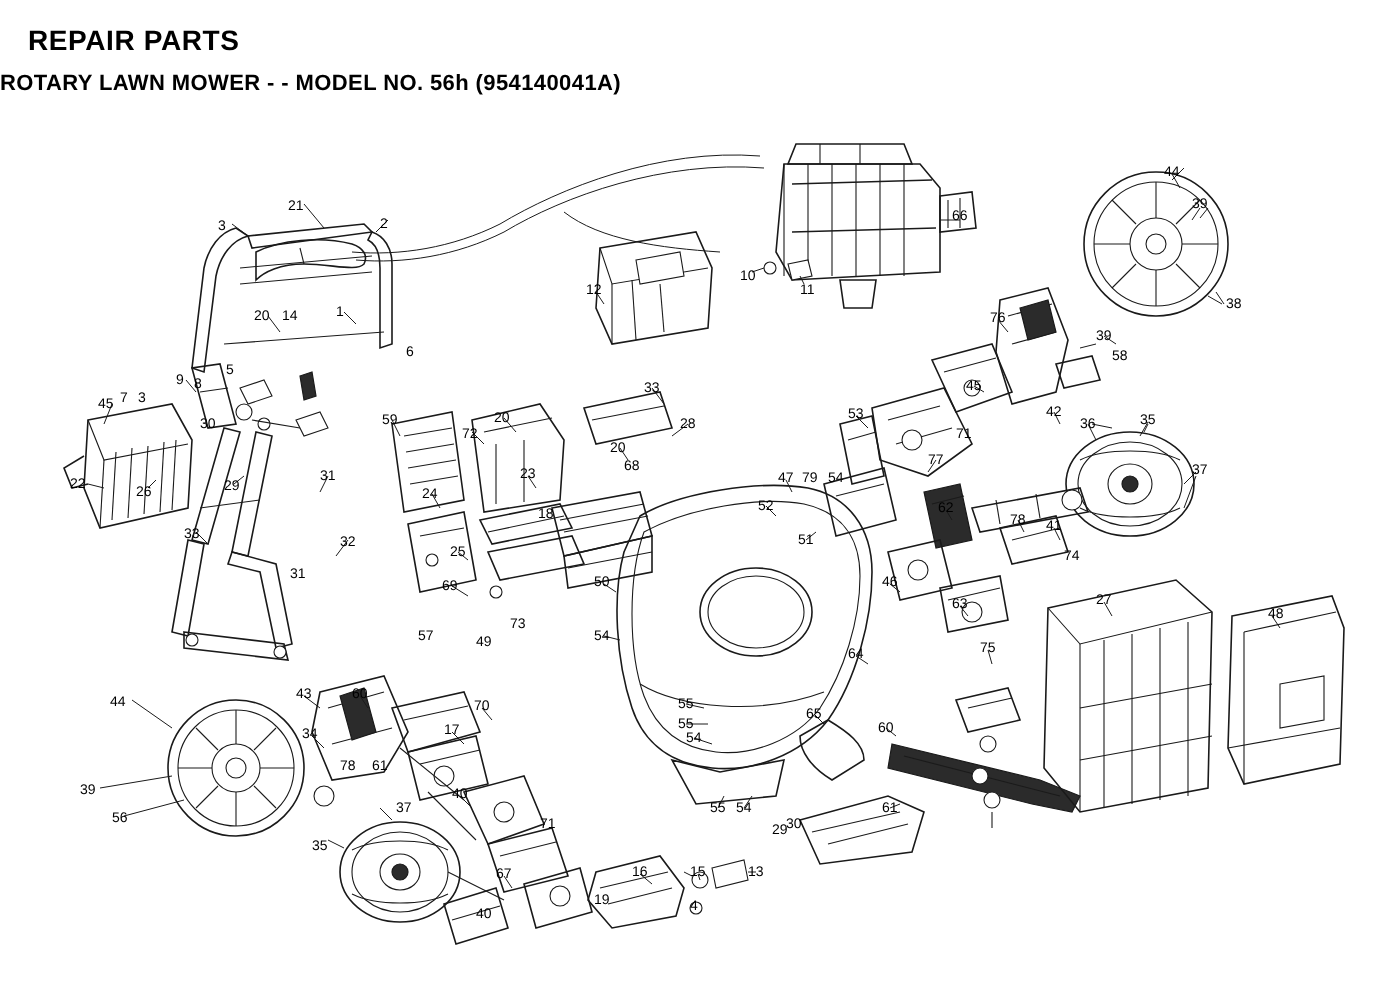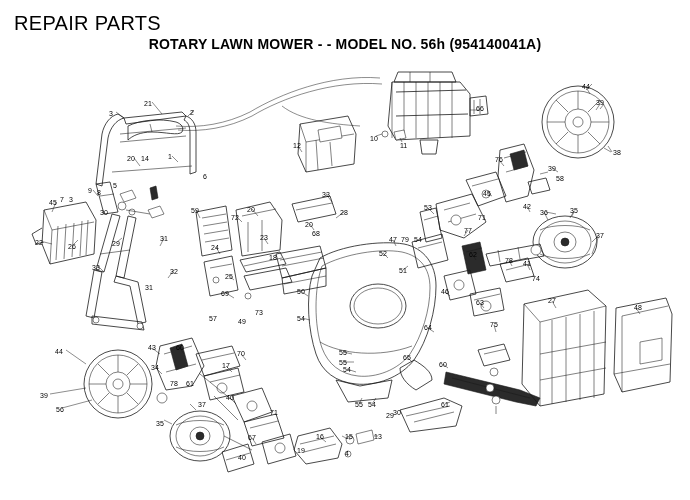--- a/index.html
+++ b/index.html
@@ -18,31 +18,31 @@
   #page {
     position: relative;
     width: 690px;
     height: 500px;
     background: #ffffff;
   }
   #header-title {
     position: absolute;
     left: 14px;
     top: 12px;
-    font-size: 20px;
-    font-weight: normal;
+    font-size: 14px;
+    font-weight: bold;
     letter-spacing: 0.3px;
   }
   #model-title {
     position: absolute;
     left: 0;
     top: 36px;
     width: 690px;
-    text-align: center;
-    font-size: 14px;
+    text-align: left;
+    font-size: 11px;
     font-weight: bold;
     letter-spacing: 0.2px;
   }
   #diagram-area {
     position: absolute;
     left: 0;
     top: 54px;
     width: 690px;
     height: 446px;
   }

